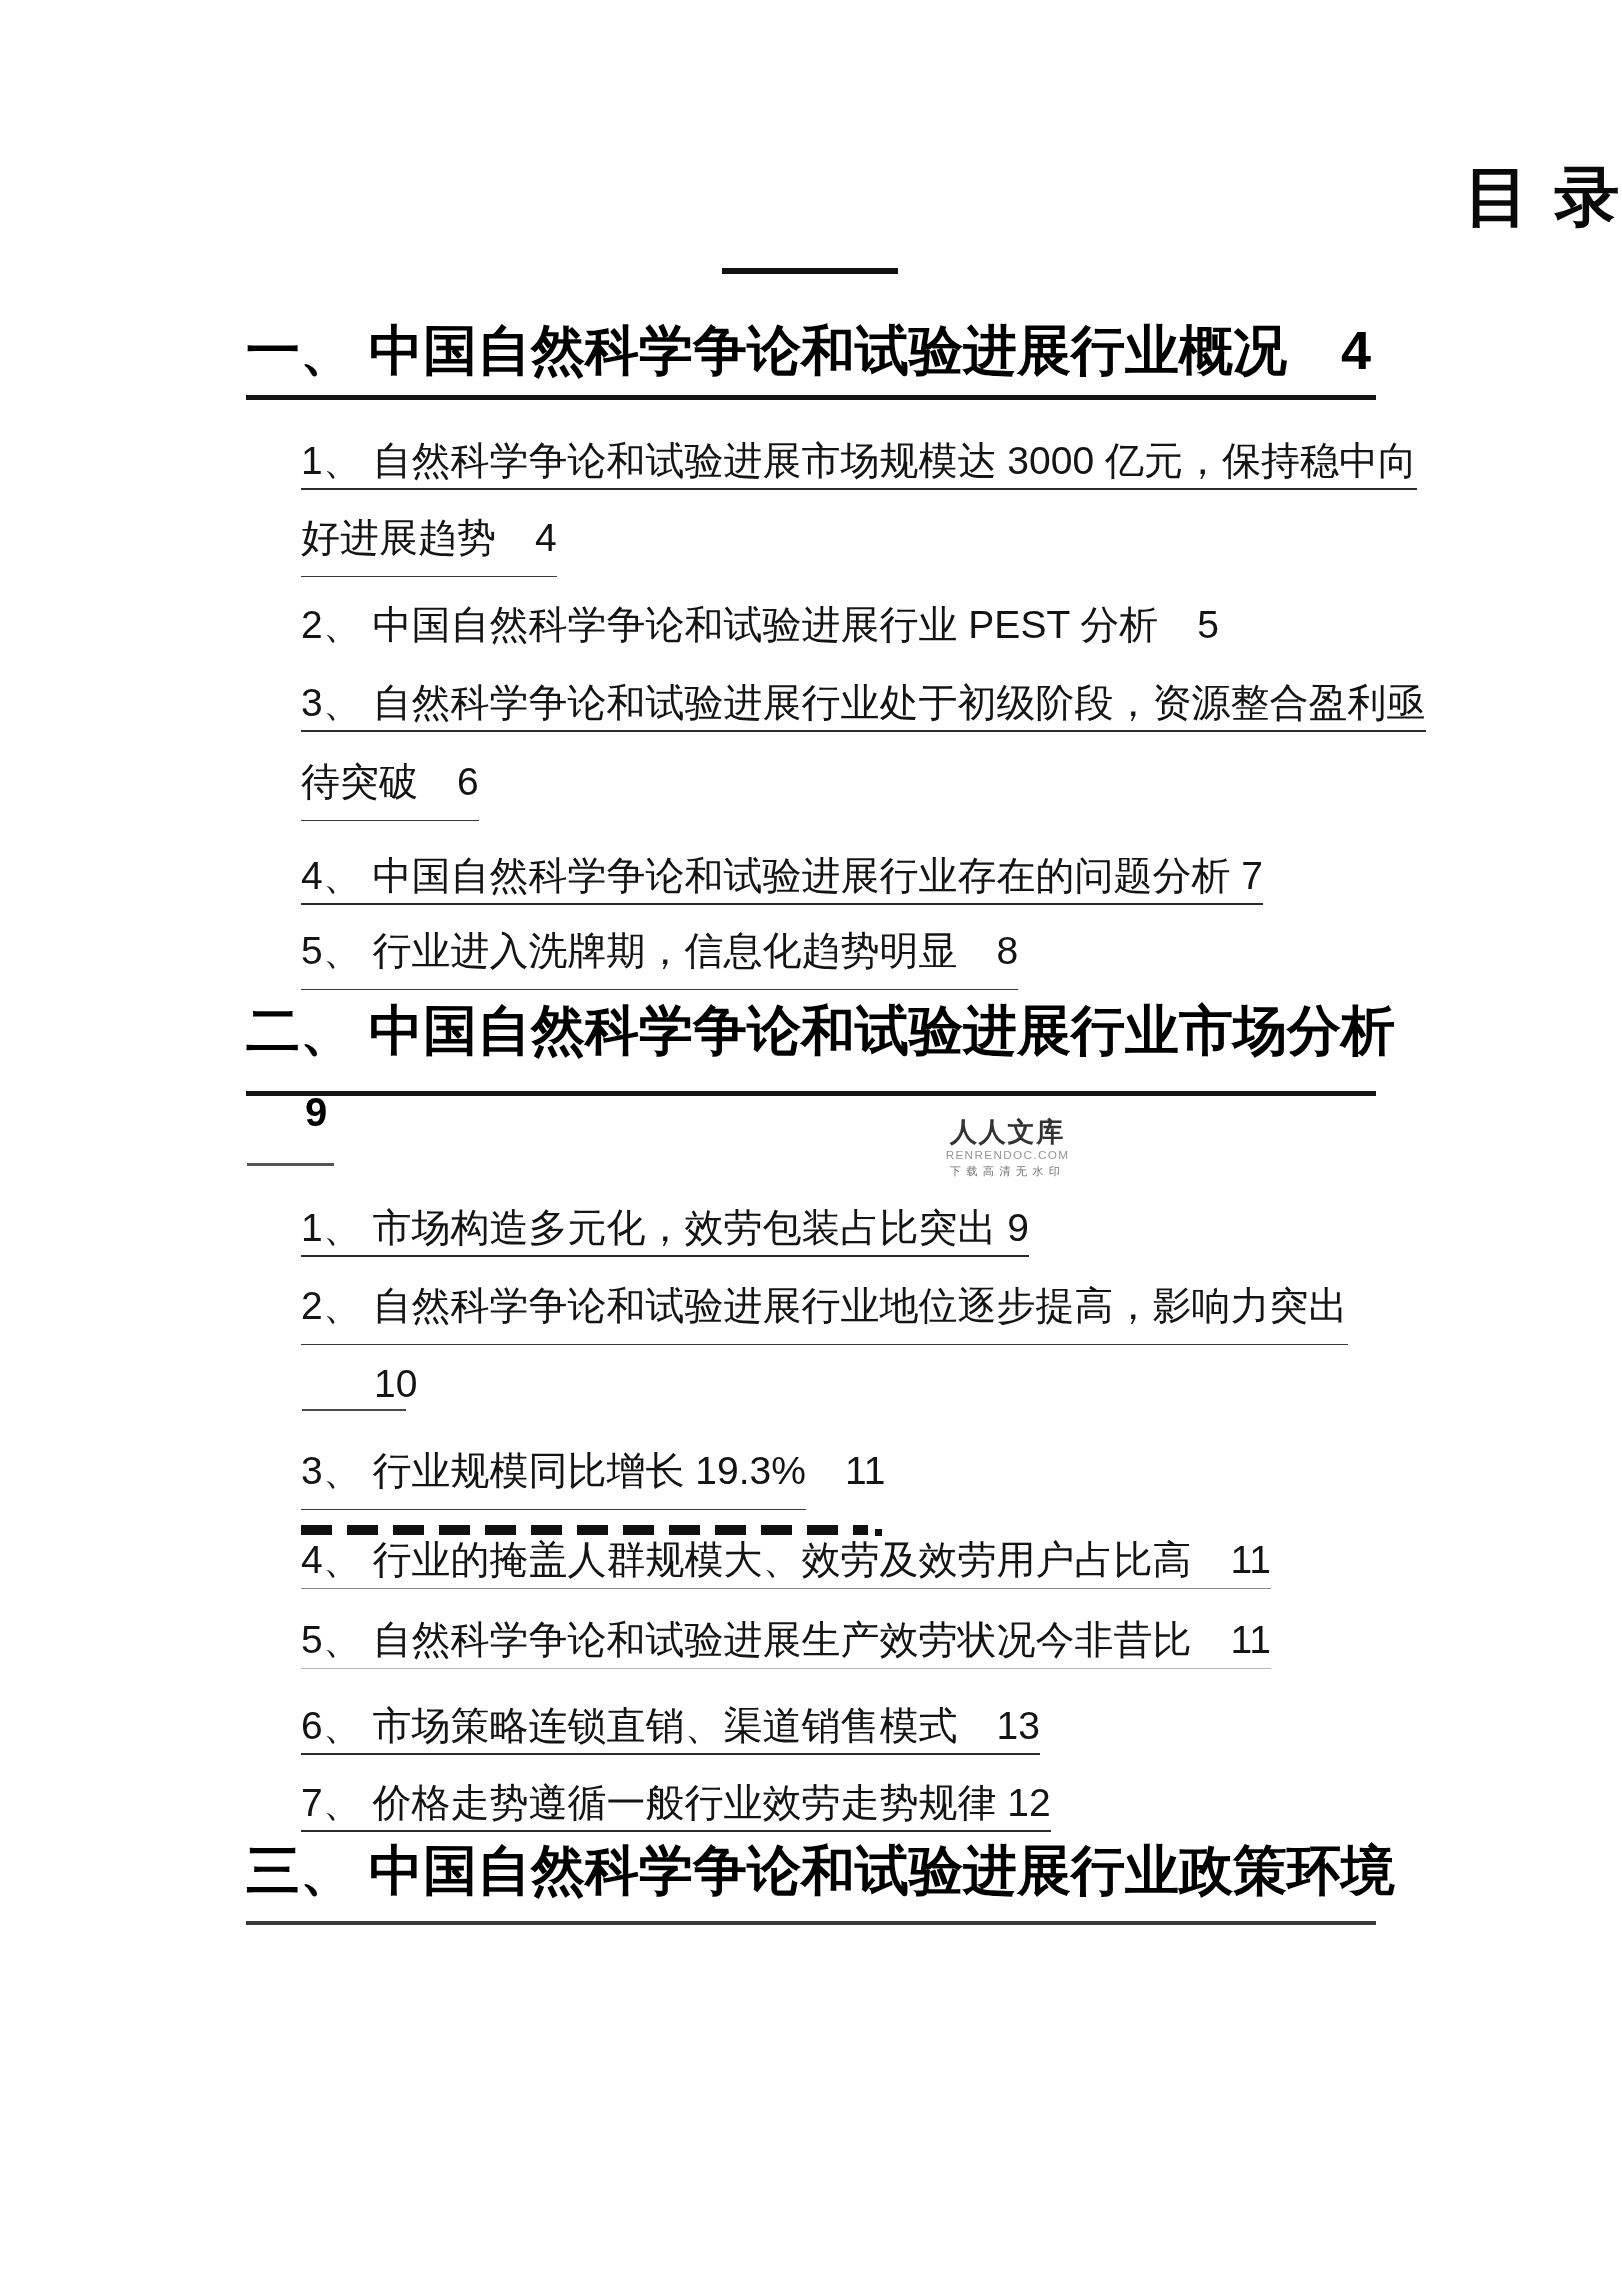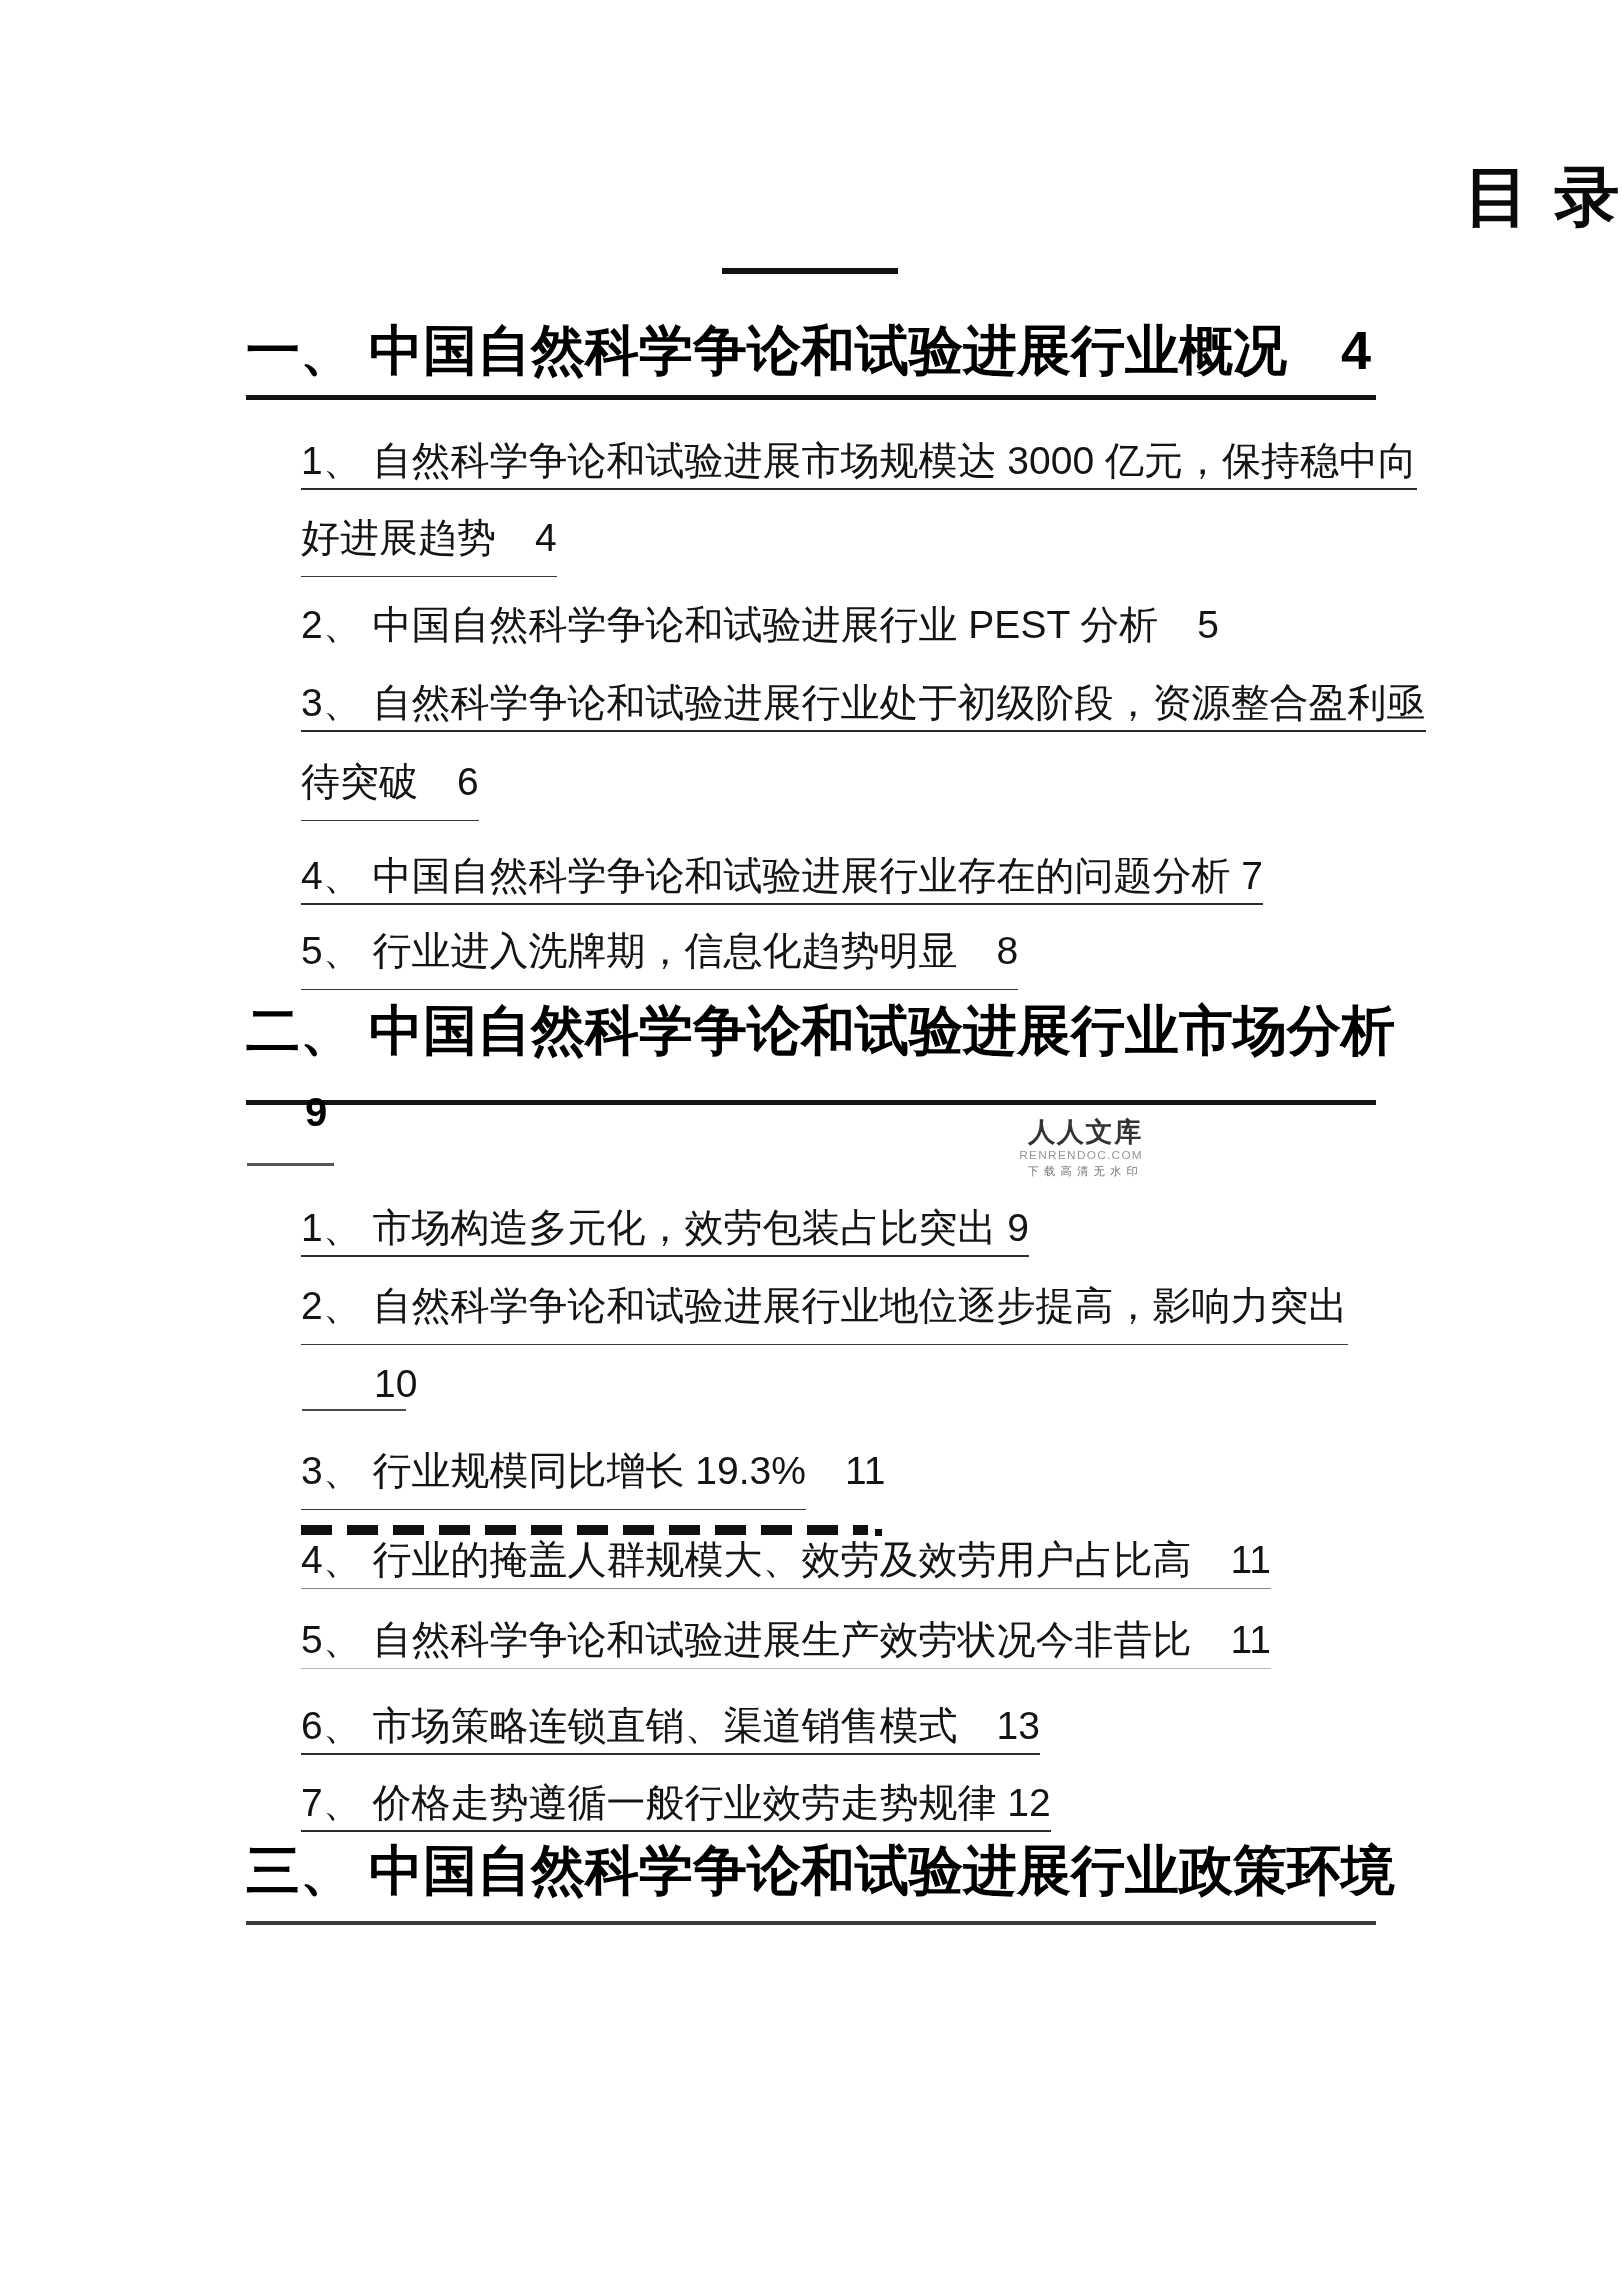--- a/index.html
+++ b/index.html
@@ -18,21 +18,21 @@
   .title-rule{
     position:absolute;top:268px;left:722px;width:176px;height:6.1px;background:#111;
   }
   .heading{
     position:absolute;left:246px;width:1130px;
     font-size:54px;font-weight:bold;color:#000;
     line-height:1.08;white-space:nowrap;
     border-bottom:5.2px solid #141414;
   }
   .h1{top:321px;padding-bottom:16px;}
-  .h2{top:1001px;padding-bottom:41px;}
+  .h2{top:1001px;padding-bottom:32px;}
   .h3{top:1841px;padding-bottom:22px;border-bottom:4.4px solid #3a3a3a;}
   .h2-wrap{
     position:absolute;top:1092px;left:305px;
     font-size:40px;font-weight:bold;color:#000;line-height:1;
   }
   .h2-wrap-rule{
     position:absolute;top:1163px;left:247px;width:87px;height:2.6px;background:#555;
   }
   .row{
     position:absolute;left:301px;
@@ -49,22 +49,22 @@
     position:absolute;top:1409px;left:302px;width:104px;height:1.7px;background:#4a4a4a;
   }
   .dash-rule{
     position:absolute;top:1525px;left:301px;width:567px;height:9.6px;
     background:repeating-linear-gradient(90deg,#101010 0px,#101010 31px,transparent 31px,transparent 46px);
   }
   .dash-dot{
     position:absolute;top:1529px;left:875px;width:7px;height:7px;background:#101010;
   }
   .watermark{
-    position:absolute;top:1119px;left:916px;width:227px;
-    text-align:right;line-height:1;
+    position:absolute;top:1119px;left:894px;width:227px;
+    text-align:center;line-height:1;
   }
   .wm-name{
     font-family:"Liberation Serif","DejaVu Serif",serif;
     font-size:27px;font-weight:bold;color:#333;letter-spacing:1.7px;
   }
   .wm-site{
     margin-top:4.4px;font-size:11.8px;color:#969696;letter-spacing:1.3px;
   }
   .wm-slogan{
     margin-top:3.5px;font-size:11.3px;color:#757575;letter-spacing:5.2px;

